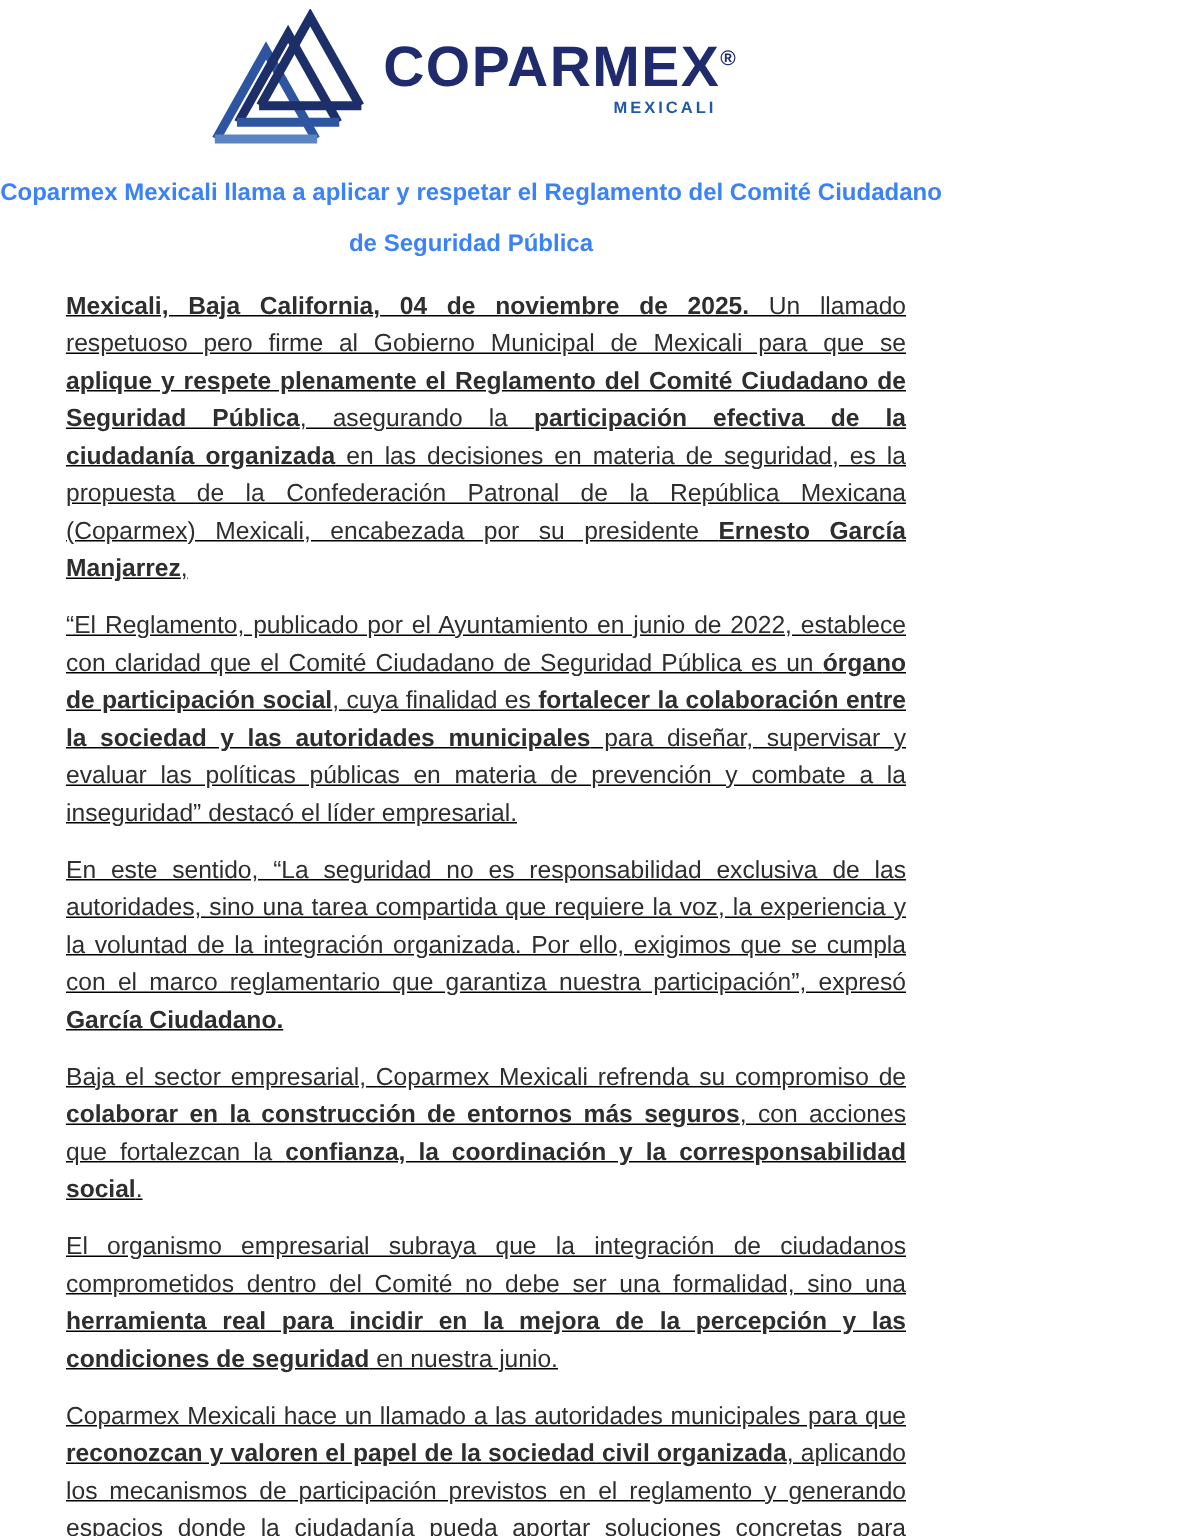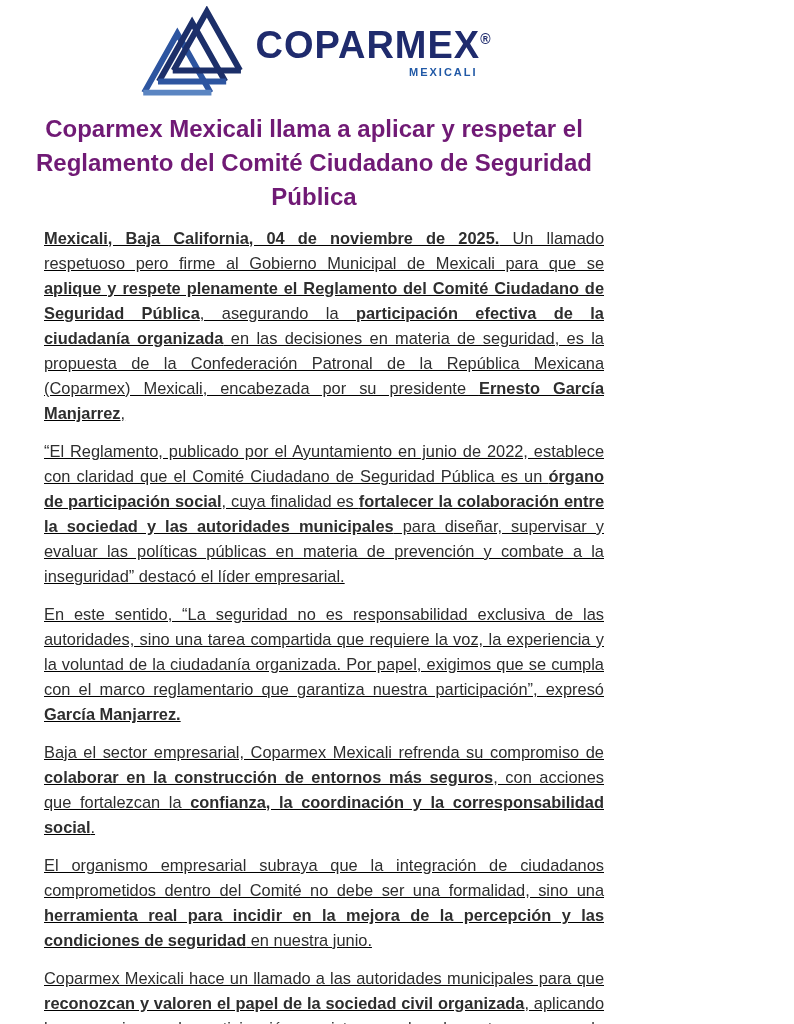--- a/index.html
+++ b/index.html
@@ -50,24 +50,24 @@
     letter-spacing: 2px;
     line-height: 1;
     margin-top: 3px;
     margin-right: 13px;
   }
   
   .title {
     max-width: 640px;
     margin: 12px auto 12px auto;
     text-align: center;
-    font-size: 24px;
+    font-size: 16px;
     line-height: 34px;
     font-weight: bold;
-    color: #701a75;
+    color: #3b82f6;
   }
   
   .doc-body { padding: 0 24px 0 44px; text-decoration: underline; }
   .para {
     font-size: 16.4px;
     line-height: 25px;
     text-align: justify;
     color: #2e2e2e;
     margin-bottom: 13px;
   }
@@ -102,19 +102,19 @@
       <span class="brand" style="color: rgb(31, 43, 109);"><span>COPARMEX</span><span class="reg">®</span></span>
       <span class="region" style="color: rgb(33, 89, 166);">MEXICALI</span>
     </span>
   </header>
 
   <h1 class="title">Coparmex Mexicali llama a aplicar y respetar el Reglamento del Comité Ciudadano de Seguridad Pública</h1>
 
   <main class="doc-body" id="paragraphs">
       <p class="para"><span class="b">Mexicali, Baja California, 04 de noviembre de 2025.</span><span> Un llamado respetuoso pero firme al Gobierno Municipal de Mexicali para que se </span><span class="b">aplique y respete plenamente el Reglamento del Comité Ciudadano de Seguridad Pública</span><span>, asegurando la </span><span class="b">participación efectiva de la ciudadanía organizada</span><span> en las decisiones en materia de seguridad, es la propuesta de la Confederación Patronal de la República Mexicana (Coparmex) Mexicali, encabezada por su presidente </span><span class="b">Ernesto García Manjarrez</span><span>,</span></p>
       <p class="para"><span>“El Reglamento, publicado por el Ayuntamiento en junio de 2022, establece con claridad que el Comité Ciudadano de Seguridad Pública es un </span><span class="b">órgano de participación social</span><span>, cuya finalidad es </span><span class="b">fortalecer la colaboración entre la sociedad y las autoridades municipales</span><span> para diseñar, supervisar y evaluar las políticas públicas en materia de prevención y combate a la inseguridad” destacó el líder empresarial.</span></p>
-      <p class="para"><span>En este sentido, “La seguridad no es responsabilidad exclusiva de las autoridades, sino una tarea compartida que requiere la voz, la experiencia y la voluntad de la ciudadanía organizada. Por papel, exigimos que se cumpla con el marco reglamentario que garantiza nuestra participación”, expresó </span><span class="b">García Manjarrez.</span></p>
+      <p class="para"><span>En este sentido, “La seguridad no es responsabilidad exclusiva de las autoridades, sino una tarea compartida que requiere la voz, la experiencia y la voluntad de la integración organizada. Por ello, exigimos que se cumpla con el marco reglamentario que garantiza nuestra participación”, expresó </span><span class="b">García Ciudadano.</span></p>
       <p class="para"><span>Baja el sector empresarial, Coparmex Mexicali refrenda su compromiso de </span><span class="b">colaborar en la construcción de entornos más seguros</span><span>, con acciones que fortalezcan la </span><span class="b">confianza, la coordinación y la corresponsabilidad social</span><span>.</span></p>
       <p class="para"><span>El organismo empresarial subraya que la integración de ciudadanos comprometidos dentro del Comité no debe ser una formalidad, sino una </span><span class="b">herramienta real para incidir en la mejora de la percepción y las condiciones de seguridad</span><span> en nuestra junio.</span></p>
       <p class="para"><span>Coparmex Mexicali hace un llamado a las autoridades municipales para que </span><span class="b">reconozcan y valoren el papel de la sociedad civil organizada</span><span>, aplicando los mecanismos de participación previstos en el reglamento y generando espacios donde la ciudadanía pueda aportar soluciones concretas para recuperar la tranquilidad y fortalecer el tejido social.</span></p>
     </main>
 
 </div>
 
 </body></html>

